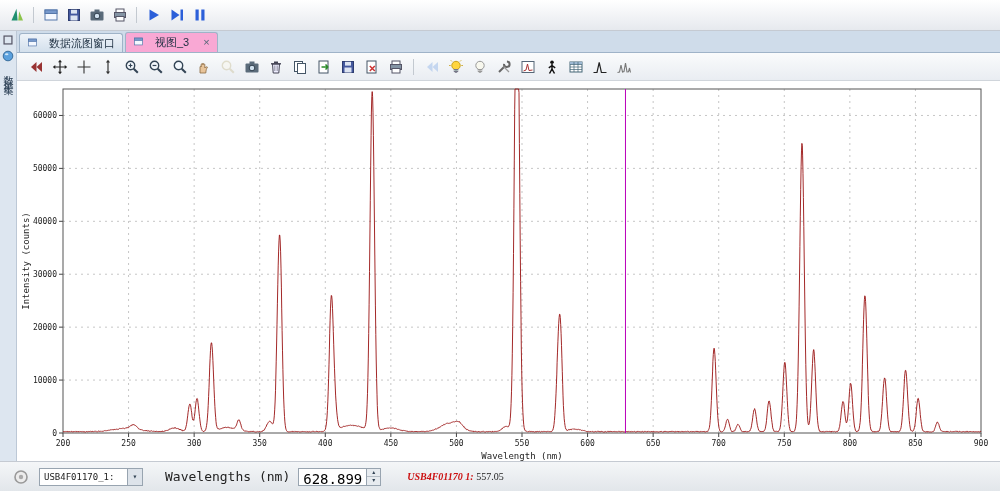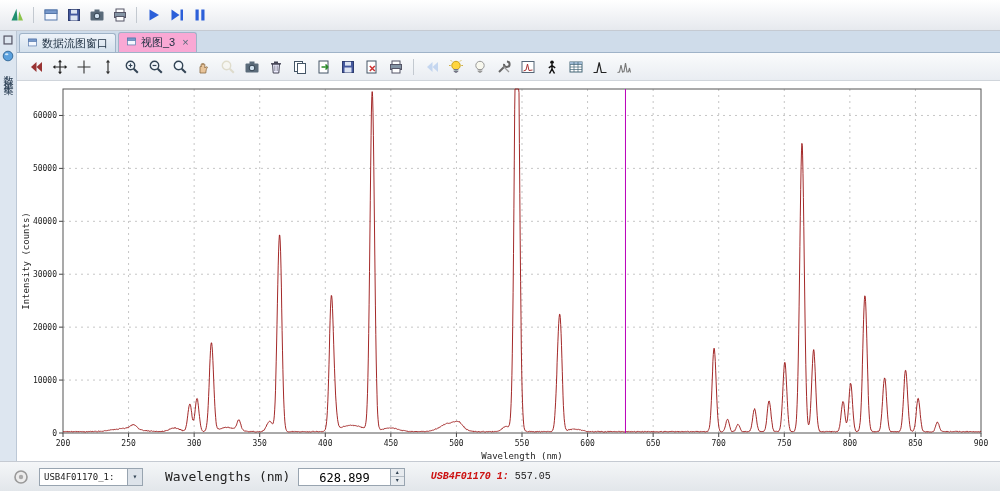--- a/index.html
+++ b/index.html
@@ -12,21 +12,21 @@
   .middle{flex:1 1 auto;display:flex;min-height:0;}
   .side-strip{flex:0 0 16px;background:#dde6f0;border-right:1px solid #bcc8d6;display:flex;
        flex-direction:column;align-items:center;padding-top:2px;}
   .strip-icons{display:flex;flex-direction:column;align-items:center;gap:2px;}
   .side-strip .tbtn{width:14px;height:14px;}
   .vtext{writing-mode:vertical-rl;font-size:10px;color:#2f4358;letter-spacing:3px;margin-top:5px;}
   .main-col{flex:1 1 auto;display:flex;flex-direction:column;min-width:0;}
   
   .tab-bar{flex:0 0 21px;display:flex;align-items:flex-end;background:#cfdcea;
        padding-left:2px;border-bottom:1px solid #9fb3c8;}
-  .tab{display:flex;align-items:center;gap:4px;height:19px;padding:0 7px;font-size:11px;color:#1c2e40;
+  .tab{display:flex;align-items:center;gap:11px;height:19px;padding:0 7px;font-size:11px;color:#1c2e40;
        background:linear-gradient(#eef3f9,#d3e0ec);border:1px solid #9fb3c8;border-bottom:none;
        border-radius:3px 3px 0 0;margin-right:2px;box-sizing:border-box;}
   .tab.active{background:#f9a8d4;height:20px;}
   .tab .close{margin-left:3px;color:#567;font-size:11px;line-height:1;}
   
   .chart-toolbar{flex:0 0 27px;display:flex;align-items:center;gap:3px;padding:0 8px;
        background:linear-gradient(#fafbfc,#e9edf2);border-bottom:1px solid #d0d5db;}
   .tbtn{width:21px;height:21px;display:inline-flex;align-items:center;justify-content:center;border-radius:2px;}
   .tbtn.dis{opacity:.45;}
   .sep{width:1px;height:16px;background:#c3c9d0;margin:0 4px;}
@@ -40,25 +40,25 @@
   
   .status-bar{flex:0 0 29px;display:flex;align-items:center;gap:8px;padding:0 10px;
        background:linear-gradient(#f4f6f8,#e2e6ea);border-top:1px solid #c5cad2;}
   .combo{display:flex;align-items:center;height:18px;background:#fff;border:1px solid #98a4b0;
        font-size:9px;font-family:"DejaVu Sans Mono",monospace;padding-left:4px;width:104px;
        justify-content:space-between;color:#222;box-sizing:border-box;}
   .combo-arrow{width:14px;height:16px;background:#dde3ea;border-left:1px solid #98a4b0;display:flex;
        align-items:center;justify-content:center;font-size:8px;color:#345;}
   .sb-label{font-size:13px;font-family:"DejaVu Sans Mono",monospace;color:#222;margin-left:14px;}
   .spinner{display:flex;height:18px;border:1px solid #98a4b0;background:#fff;box-sizing:border-box;}
-  .spin-val{font-size:12px;font-family:"DejaVu Sans Mono",monospace;padding:2px 20px;min-width:42px;}
+  .spin-val{font-size:14px;font-family:"DejaVu Sans Mono",monospace;padding:2px 4px;min-width:42px;}
   .spin-btns{display:flex;flex-direction:column;width:13px;border-left:1px solid #98a4b0;}
   .spin-up,.spin-down{flex:1;font-size:6px;line-height:7px;text-align:center;background:#e7ebef;color:#345;}
   .spin-up{border-bottom:1px solid #b6bec6;}
-  .readout{margin-left:18px;font-size:10px;font-family:Liberation Mono, monospace;}
+  .readout{margin-left:18px;font-size:10px;font-family:Liberation Serif, serif;}
   .readout .rl{color:#cc1111;font-weight:bold;font-style:italic;}
   .readout .rv{color:#222;}
 </style>
 </head>
 <body>
 
 <div class="app">
 
   <div class="top-toolbar">
       <span class="tbtn">

